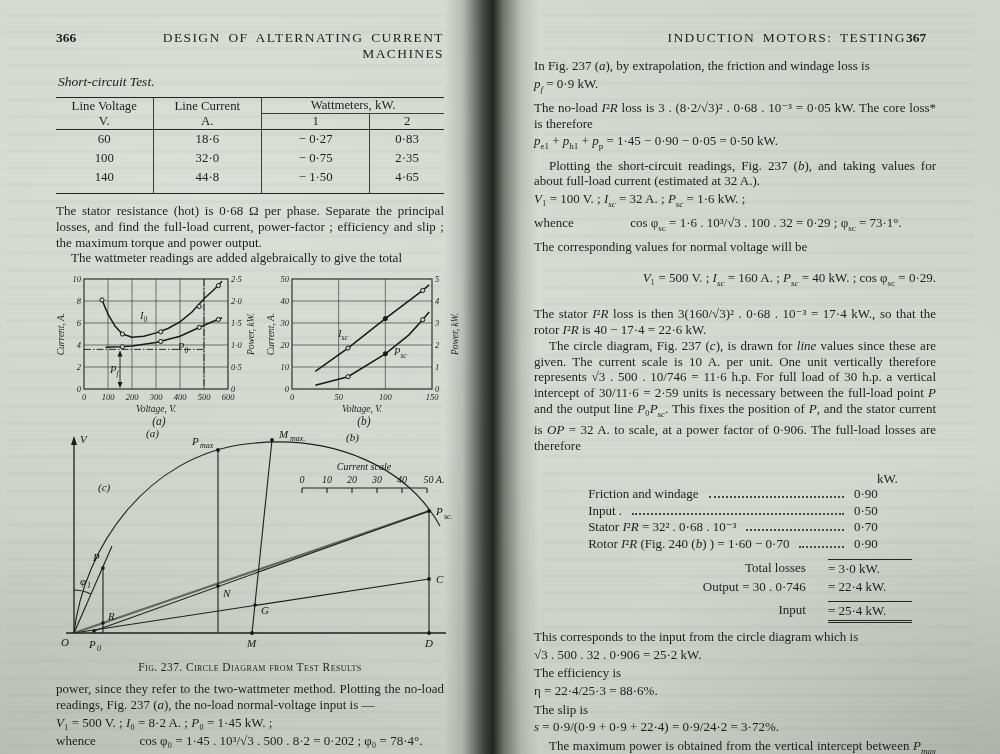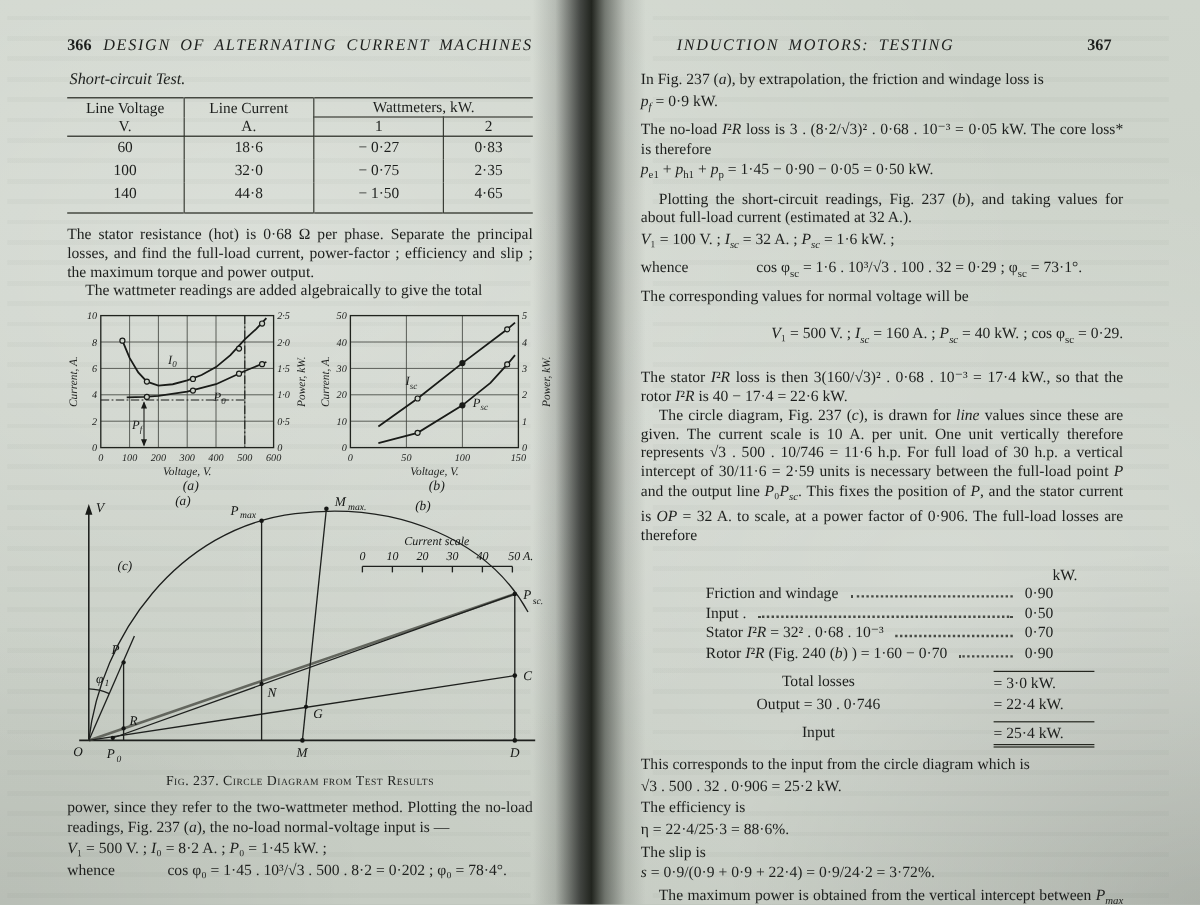--- a/index.html
+++ b/index.html
@@ -29,21 +29,21 @@
       transparent 0 13px, rgba(45,58,45,0.05) 13px 17px);
   }
   .ghost-l{left:6px;width:436px}
   .ghost-r{left:544px;width:430px}
   .page{position:absolute;top:0;height:754px;box-sizing:border-box}
   .page-left{left:0;width:450px;padding:30px 6px 0 56px}
   .page-right{left:524px;width:466px;padding:30px 54px 0 10px}
 
   .pg-head{display:flex;align-items:baseline;font-size:13.5px;margin-bottom:12px}
   .pg-num{font-weight:bold;min-width:30px}
-  .run-title{flex:1;text-align:left;font-style:italic;letter-spacing:1.4px;word-spacing:3px}
+  .run-title{flex:1;text-align:right;letter-spacing:1.4px;word-spacing:3px}
   .sec-head{font-style:italic;font-size:13.5px;margin:0 0 7px 2px}
 
   table.sc{width:100%;border-collapse:collapse;font-size:12.8px;margin:0 0 9px 0;
     border-top:1.3px solid #24261f;border-bottom:1.3px solid #24261f}
   table.sc th,table.sc td{font-weight:normal;text-align:center;padding:0}
   .thv{border-right:1px solid #3a3d36;padding:7px 4px}
   .wmh{border-bottom:1px solid #3a3d36;padding:5px 4px}
   .wsub{padding:3px 4px;border-bottom:1px solid #24261f}
   .w1{border-right:1px solid #3a3d36}
   .hcell{border-bottom:1px solid #24261f}
@@ -92,21 +92,21 @@
   .fig-caption{text-align:center;font-size:11.5px;letter-spacing:0.4px;margin:3px 0 8px;
     font-variant:small-caps}
 
   .loss-table{width:88%;margin:17px auto 6px;font-size:13px}
   .kw-head{text-align:right;padding-right:14px;line-height:15px}
   .loss-row{display:flex;align-items:baseline;line-height:16.5px}
   .loss-label{white-space:nowrap;padding-left:30px}
   .leader{flex:1;min-width:18px;border-bottom:2px dotted #474a44;margin:0 10px 4px 10px}
   .loss-val{width:44px;text-align:left;padding-right:14px}
   .trow{display:flex;line-height:17px;margin-top:1px}
-  .tl-lab{flex:1;text-align:center;padding-right:22px}
+  .tl-lab{flex:1;text-align:right;padding-right:22px}
   .tv{width:84px;text-align:left}
   .tv.rt{border-top:1.1px solid #24261f}
   .tv.inp{border-top:1.1px solid #24261f;border-bottom:3.5px double #24261f;padding-bottom:1px}
   .tot-block{margin-top:7px}
   .inp-block{margin-top:6px;margin-bottom:2px}
 </style>
 </head>
 <body>
 
 <div class="spread">

